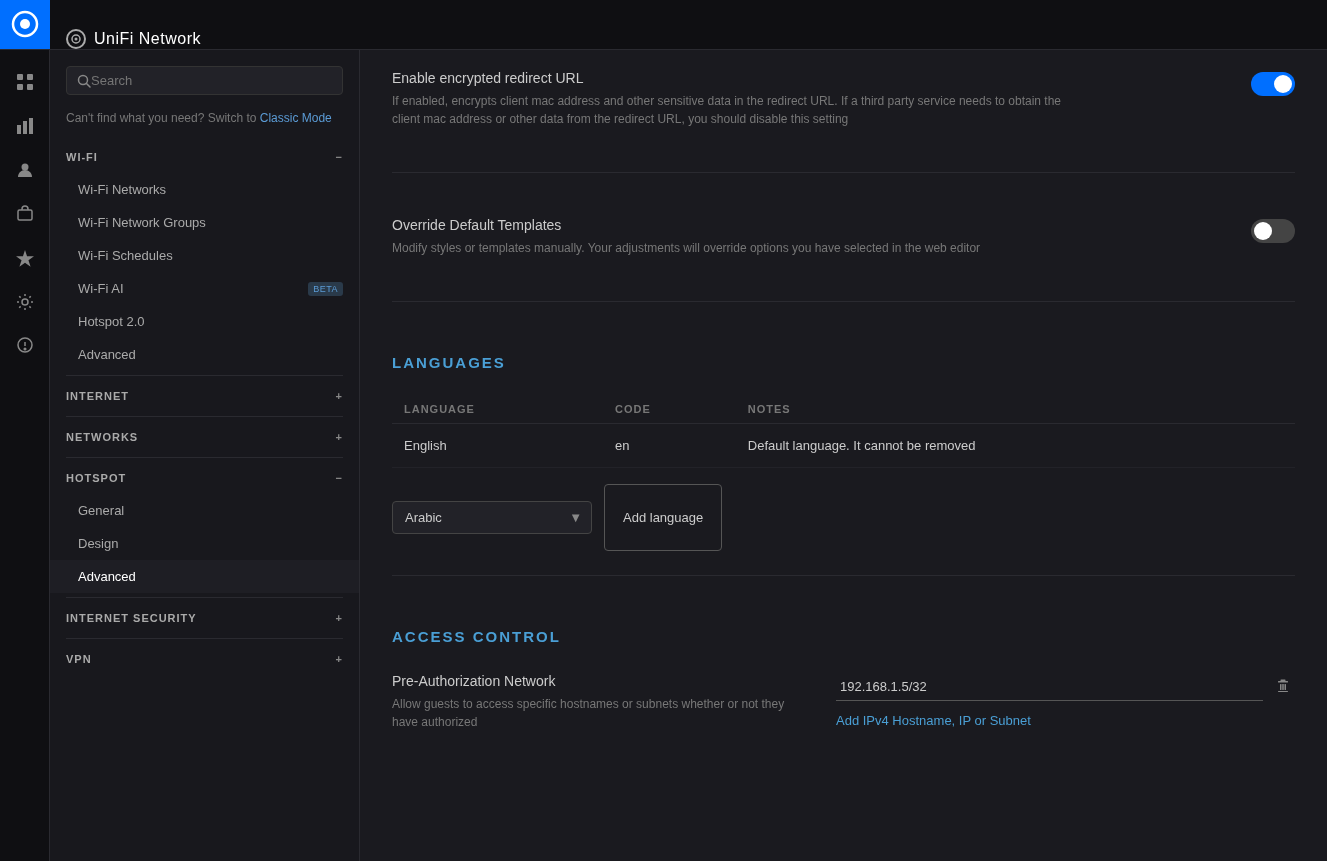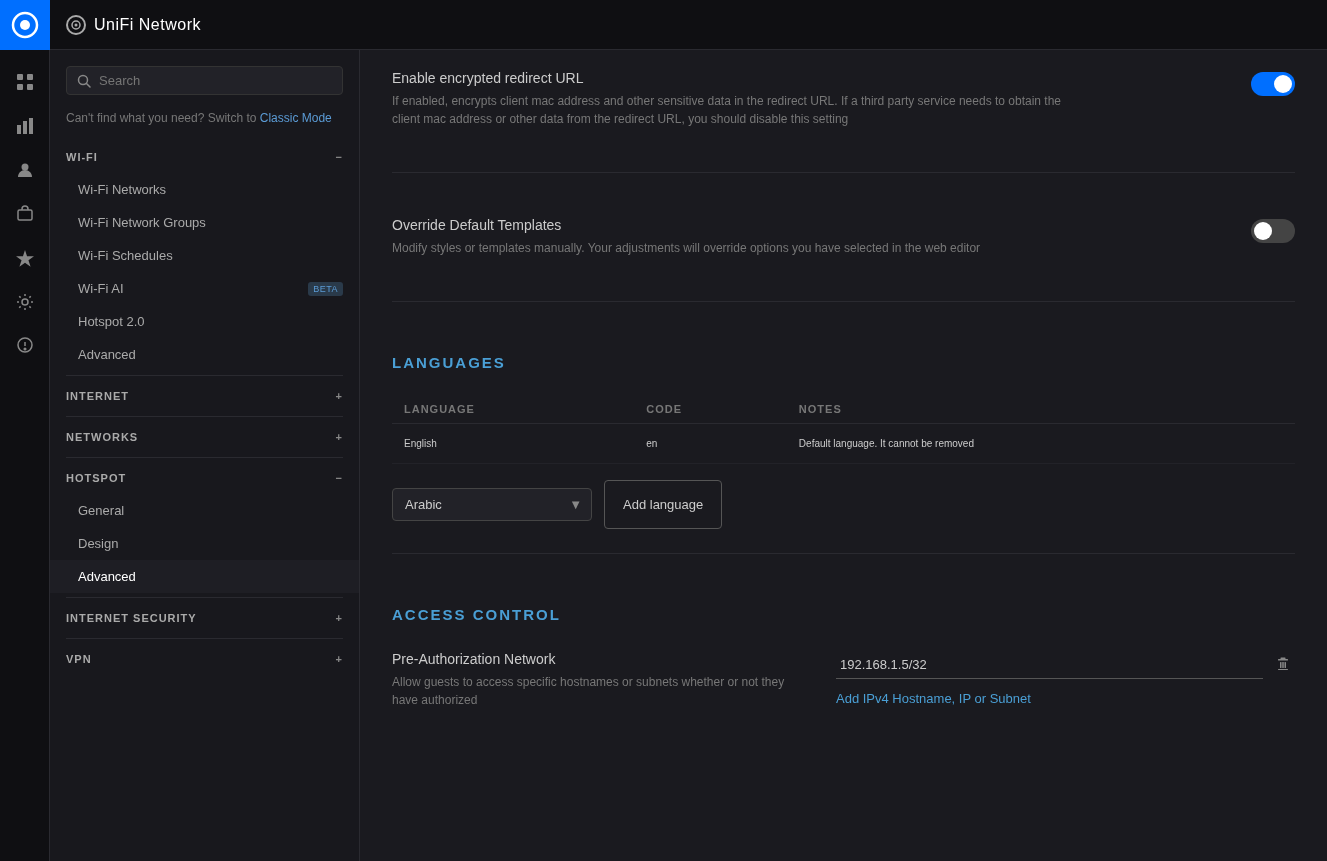--- a/index.html
+++ b/index.html
@@ -14,21 +14,21 @@
       overflow: hidden;
     }
 
     
     .topbar {
       position: fixed;
       top: 0; left: 0; right: 0;
       height: 50px;
       background: #0f0f12;
       display: flex;
-      align-items: center;
+      align-items: flex-end;
       z-index: 100;
       border-bottom: 1px solid #2a2a30;
     }
     .topbar-logo {
       width: 50px;
       height: 50px;
       background: #006fff;
       display: flex;
       align-items: center;
       justify-content: center;
@@ -99,21 +99,20 @@
     .sidebar::-webkit-scrollbar-thumb { background: #333; border-radius: 2px; }
 
     .search-box {
       margin: 0 16px 16px;
       background: #222228;
       border: 1px solid #333;
       border-radius: 4px;
       display: flex;
       align-items: center;
       padding: 6px 10px;
-      gap: 8px;
     }
     .search-box input {
       background: none;
       border: none;
       outline: none;
       color: #aaa;
       font-size: 13px;
       width: 100%;
     }
     .search-box svg { color: #666; flex-shrink: 0; }
@@ -255,21 +254,21 @@
       font-size: 11px;
       font-weight: 600;
       letter-spacing: 1px;
       color: #777;
       padding: 8px 12px;
       border-bottom: 1px solid #2a2a30;
     }
     .lang-table td {
       padding: 14px 12px;
       color: #ccc;
-      font-size: 10px;
+      font-size: 13px;
       border-bottom: 1px solid #222228;
     }
     .lang-add-row {
       display: flex;
       align-items: center;
       gap: 12px;
       margin-top: 8px;
     }
     .lang-select {
       position: relative;
@@ -292,21 +291,21 @@
       position: absolute;
       right: 10px;
       color: #888;
       pointer-events: none;
     }
     .add-lang-btn {
       background: transparent;
       border: 1px solid #555;
       border-radius: 4px;
       color: #ccc;
-      padding: 16px 18px;
+      padding: 25px 18px;
       font-size: 13px;
       cursor: pointer;
     }
 
     
     .access-row {
       display: flex;
       align-items: flex-start;
       justify-content: space-between;
       padding: 20px 0;

